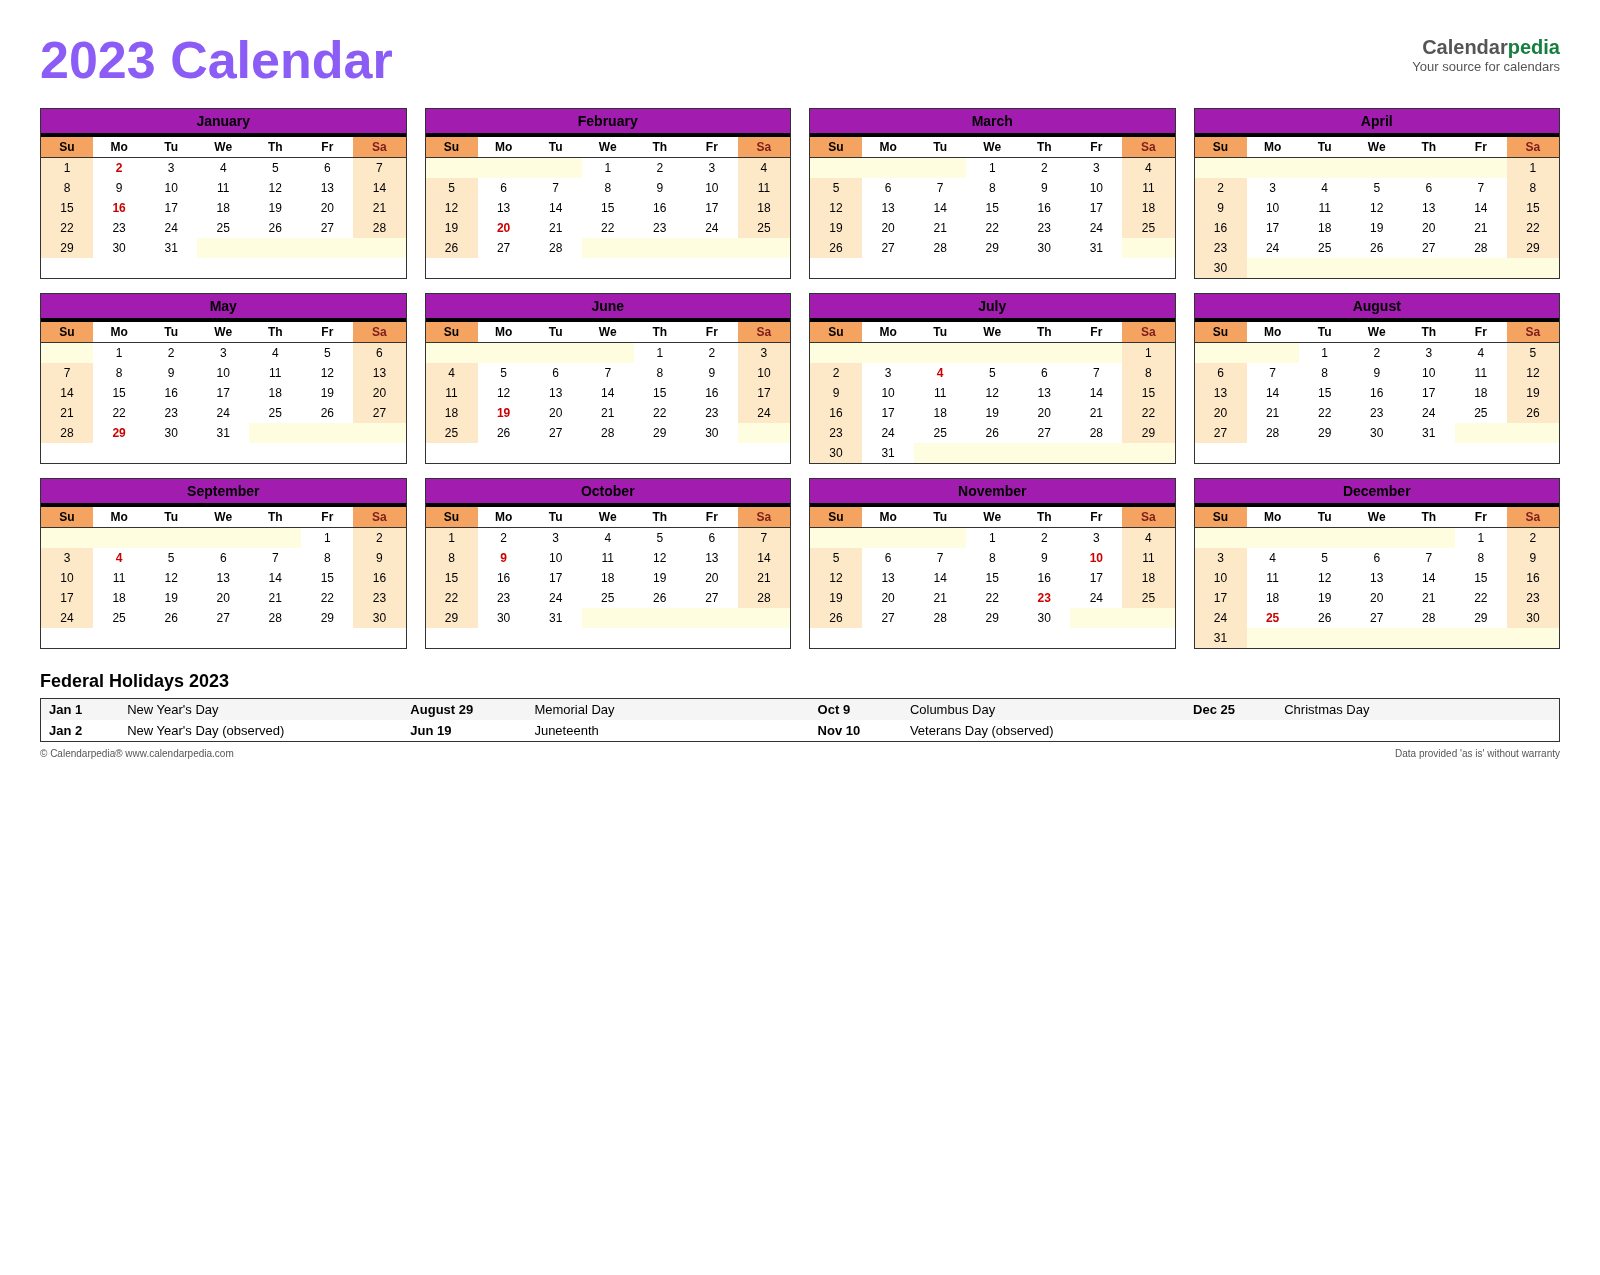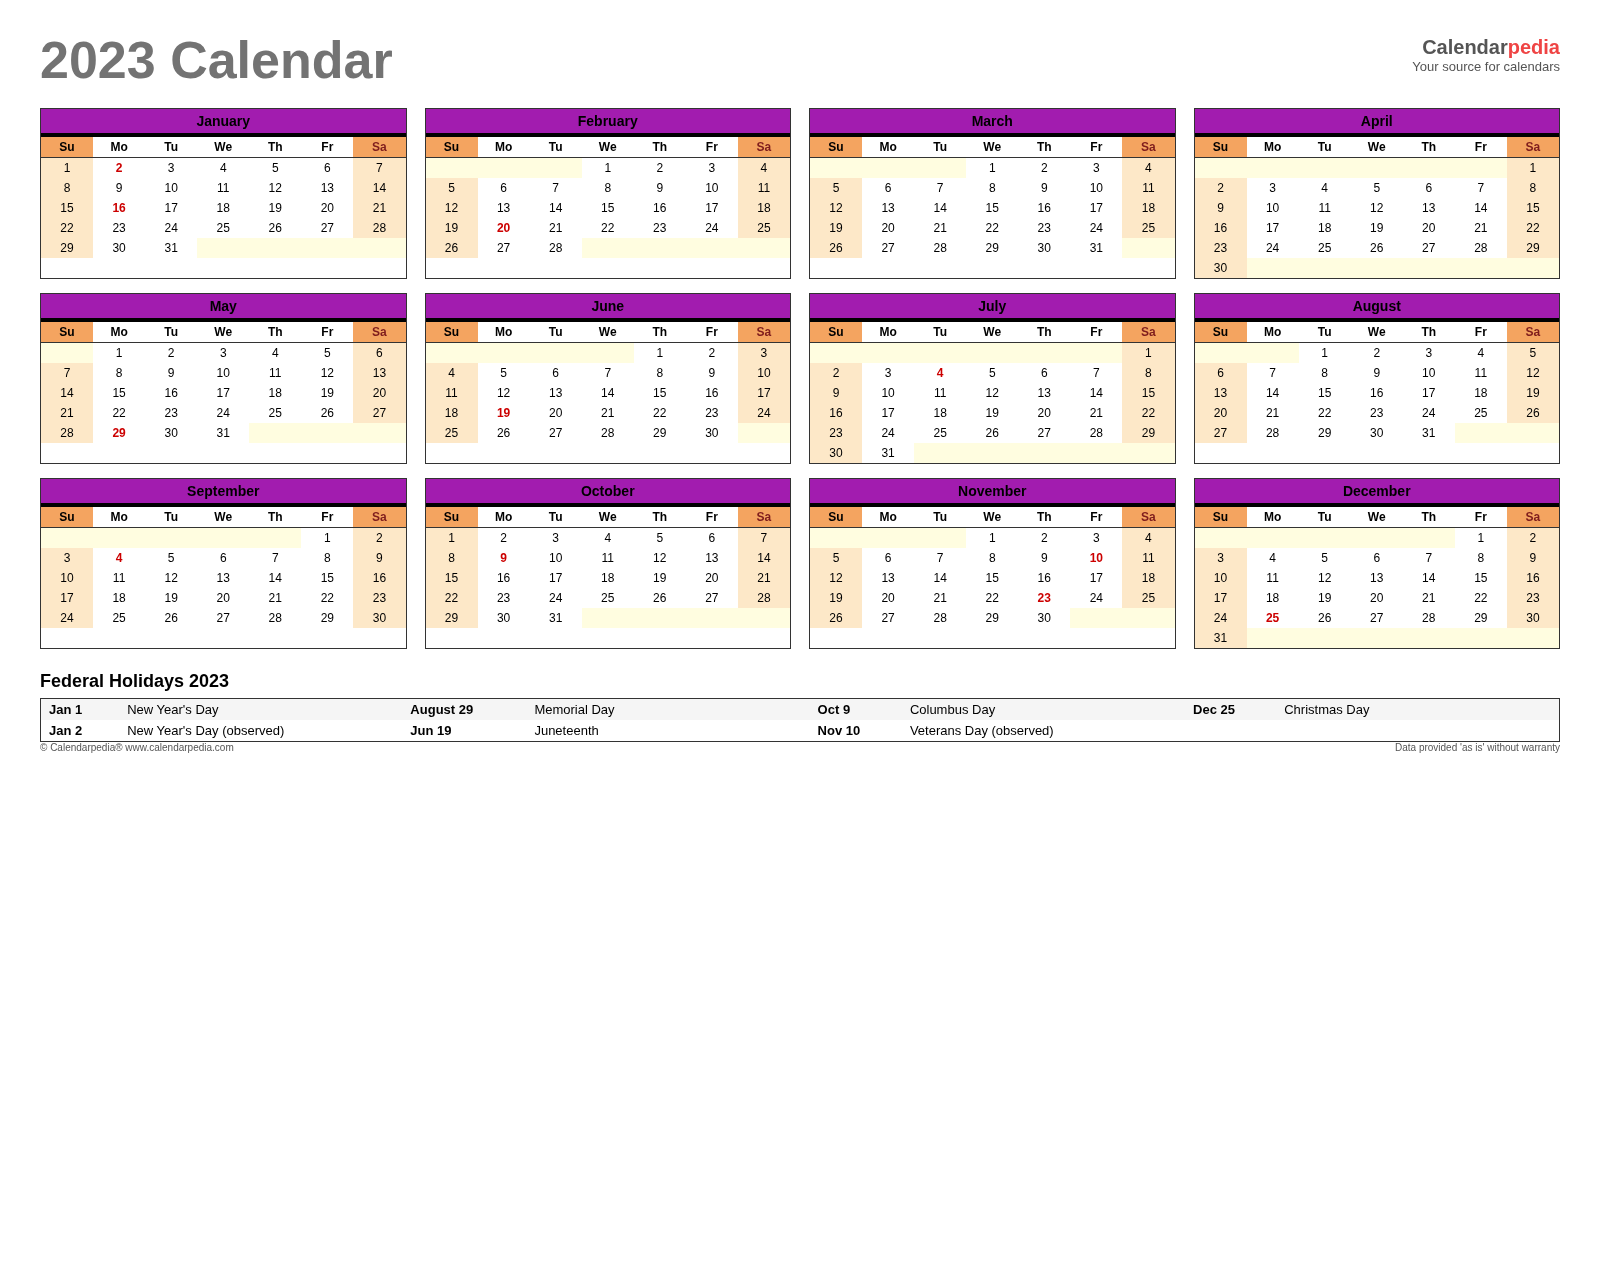--- a/index.html
+++ b/index.html
@@ -13,33 +13,33 @@
     }
     .header {
       display: flex;
       justify-content: space-between;
       align-items: flex-start;
       margin-bottom: 18px;
     }
     .title {
       font-size: 52px;
       font-weight: bold;
-      color: #737373;
+      color: #8b5cf6;
     }
     .brand {
       text-align: right;
       font-size: 13px;
       color: #555;
       margin-top: 6px;
     }
     .brand-name {
       font-size: 20px;
       font-weight: bold;
     }
-    .brand-name span { color: #ef4444; }
+    .brand-name span { color: #15803d; }
     .calendars-grid {
       display: grid;
       grid-template-columns: repeat(4, 1fr);
       gap: 14px 18px;
     }
     .month-block {
       border: 1.5px solid #333;
     }
     .month-title {
       text-align: center;
@@ -93,20 +93,21 @@
       padding: 3px 8px;
       border: none;
     }
     .holidays-table tr:nth-child(odd) td { background: #f5f5f5; }
     .holidays-table tr:nth-child(even) td { background: white; }
     .hdate { font-weight: bold; min-width: 50px; }
 
     .footer {
       display: flex;
       justify-content: space-between;
+      margin-top: 6px;
       font-size: 10px;
       color: #555;
     }
   </style>
 </head>
 <body>
 
 <div class="header">
   <div class="title">2023 Calendar</div>
   <div class="brand">

